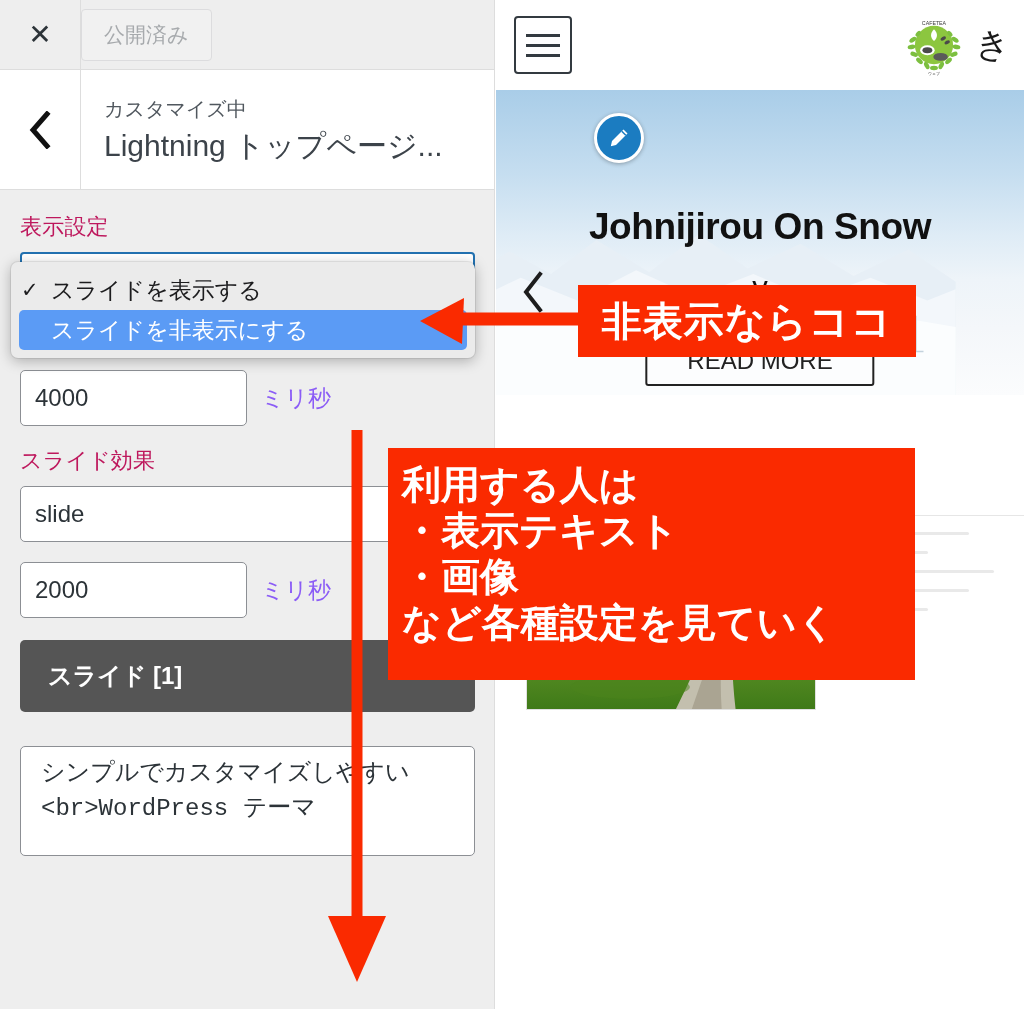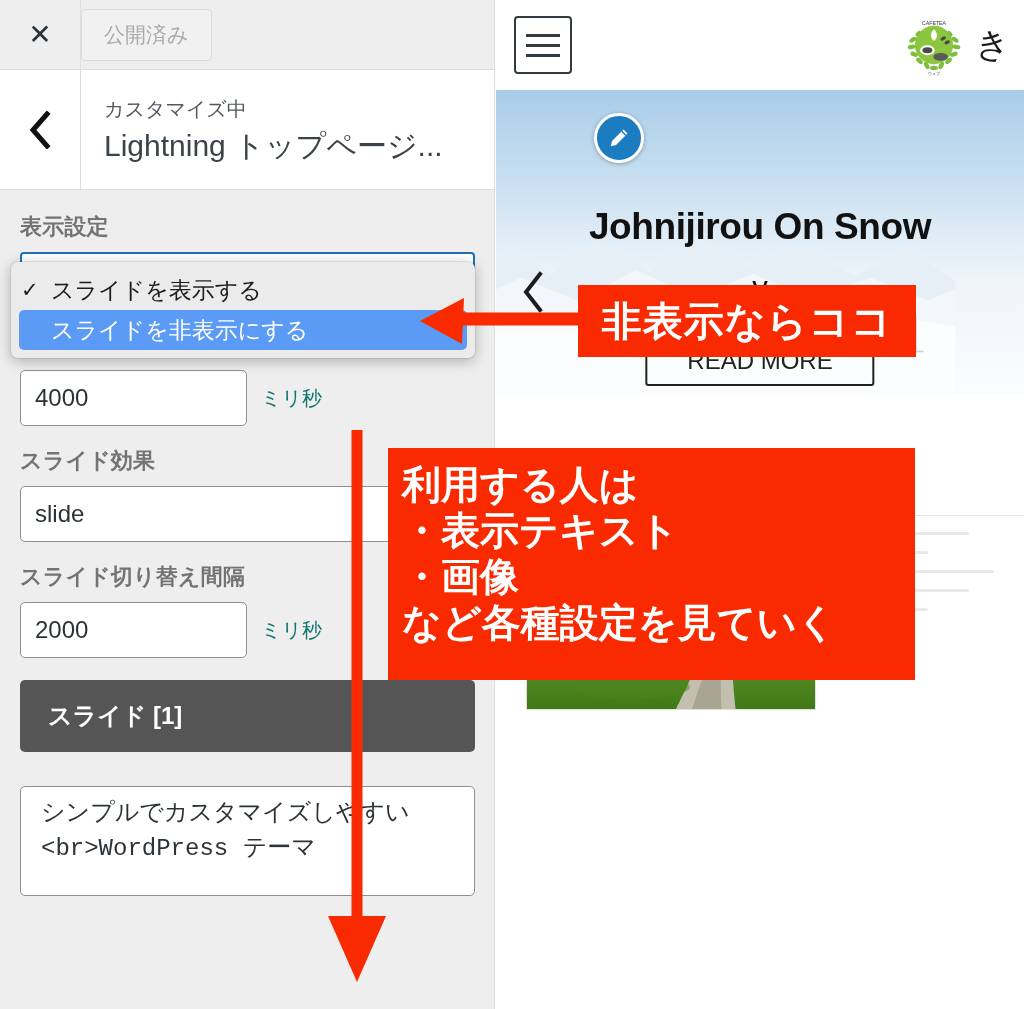--- a/index.html
+++ b/index.html
@@ -77,21 +77,21 @@
     white-space: nowrap; overflow: hidden;
   }
 
   .cz-body {
     position: relative;
     padding: 22px 20px 0 20px;
     height: calc(1009px - 191px);
   }
 
   .field-label {
-    font-size: 22px; font-weight: bold; color: #737373;
+    font-size: 22px; font-weight: normal; color: #be185d;
     margin-bottom: 10px;
     letter-spacing: .2px;
   }
   .field-label.sub { font-size: 21px; }
 
   .select-wrap { position: relative; margin-bottom: 16px; }
   .select-box {
     width: 455px; height: 62px;
     border: 2px solid #2271b1;
     border-radius: 4px;
@@ -131,21 +131,21 @@
   .text-input {
     width: 227px; height: 56px;
     border: 1px solid #8c8f94;
     border-radius: 5px;
     background: #fff;
     font-size: 24px; color: #2c3338;
     padding: 0 14px;
     font-family: "Liberation Sans", sans-serif;
   }
   .text-input.wide { width: 455px; }
-  .unit { font-size: 20px; color: #0f766e; }
+  .unit { font-size: 23px; color: #8b5cf6; }
 
   .accordion-bar {
     width: 455px; height: 72px;
     background: #555555;
     border-radius: 5px;
     display: flex; align-items: center;
     padding-left: 28px;
     color: #ffffff;
     font-size: 24px; font-weight: bold;
     margin: 22px 0 34px 0;
@@ -330,21 +330,20 @@
       <div class="input-row">
         <input class="text-input" type="text" value="4000" style="">
         <span class="unit">ミリ秒</span>
       </div>
 
       <div class="field-label">スライド効果</div>
       <div class="input-row">
         <input class="text-input wide" type="text" value="slide" style="">
       </div>
 
-      <div class="field-label">スライド切り替え間隔</div>
       <div class="input-row">
         <input class="text-input" type="text" value="2000" style="">
         <span class="unit">ミリ秒</span>
       </div>
 
       <div class="accordion-bar">スライド [1]</div>
 
       <textarea class="textarea" style="">シンプルでカスタマイズしやすい
 &lt;br&gt;WordPress テーマ</textarea>
     </div>

